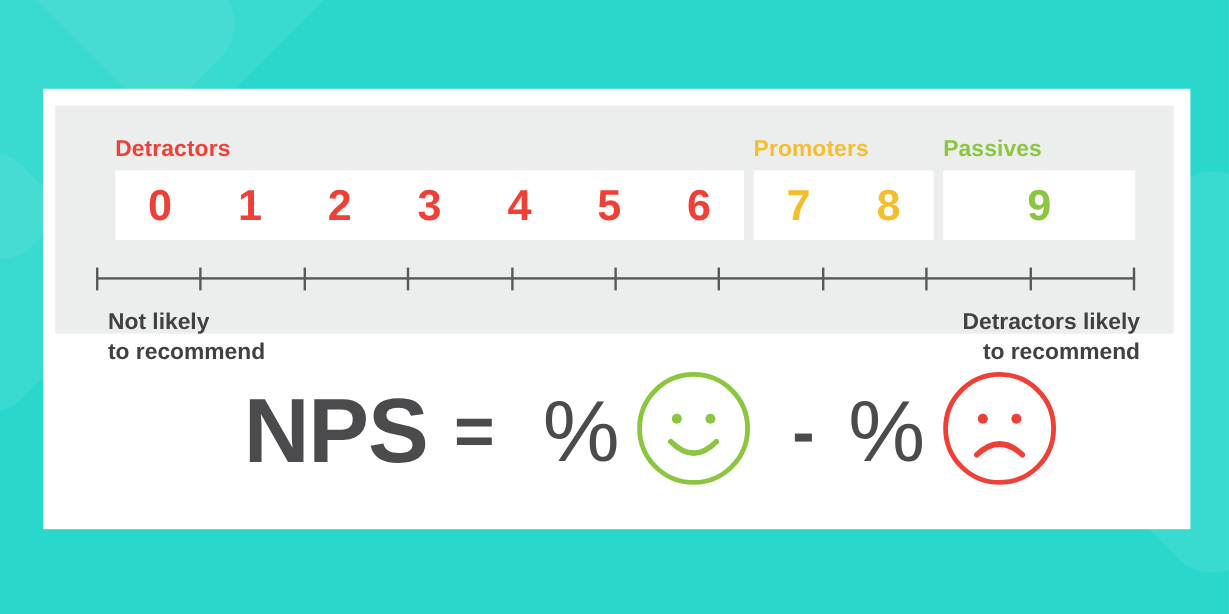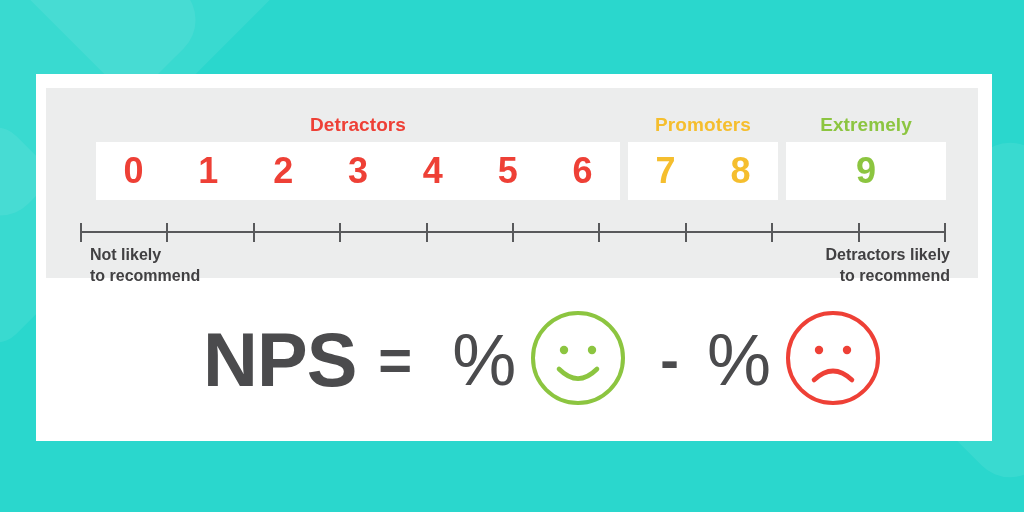--- a/index.html
+++ b/index.html
@@ -71,21 +71,20 @@
   }
 
   
   .cat-label {
     position: absolute;
     top: 26px;
     font-size: 19px;
     font-weight: bold;
     letter-spacing: 0.1px;
     white-space: nowrap;
-    text-align: center;
   }
   #cat-detractors { left: 50px;  width: 524px; color: #ee4036; }
   #cat-passives   { left: 582px; width: 150px; color: #f5be2e; }
   #cat-promoters  { left: 740px; width: 160px; color: #8cc540; }
 
   
   .num-strip {
     position: absolute;
     top: 54px;
     height: 58px;
@@ -128,22 +127,22 @@
     position: absolute;
     top: 2px;
     width: 2px;
     height: 19px;
     background: #58595b;
   }
 
   
   .endpoint {
     position: absolute;
-    top: 156px;
-    font-size: 16px;
+    top: 168px;
+    font-size: 19px;
     font-weight: bold;
     line-height: 1.32;
     color: #414042;
     white-space: pre-line;
   }
   #endpoint-left  { left: 44px;  text-align: left; }
   #endpoint-right { right: 28px; text-align: right; }
 
   
   #formula {
@@ -191,21 +190,21 @@
   <div class="bg-shape bg-d3"></div>
   <div class="bg-shape bg-d4"></div>
 </div>
 
 <div id="card">
 
   <div id="scale-panel">
 
     <div class="cat-label" id="cat-detractors">Detractors</div>
     <div class="cat-label" id="cat-passives">Promoters</div>
-    <div class="cat-label" id="cat-promoters">Extremely</div>
+    <div class="cat-label" id="cat-promoters">Passives</div>
 
     <div class="num-strip" id="strip-detractors">
       <div class="num">0</div>
       <div class="num">1</div>
       <div class="num">2</div>
       <div class="num">3</div>
       <div class="num">4</div>
       <div class="num">5</div>
       <div class="num">6</div>
     </div>

